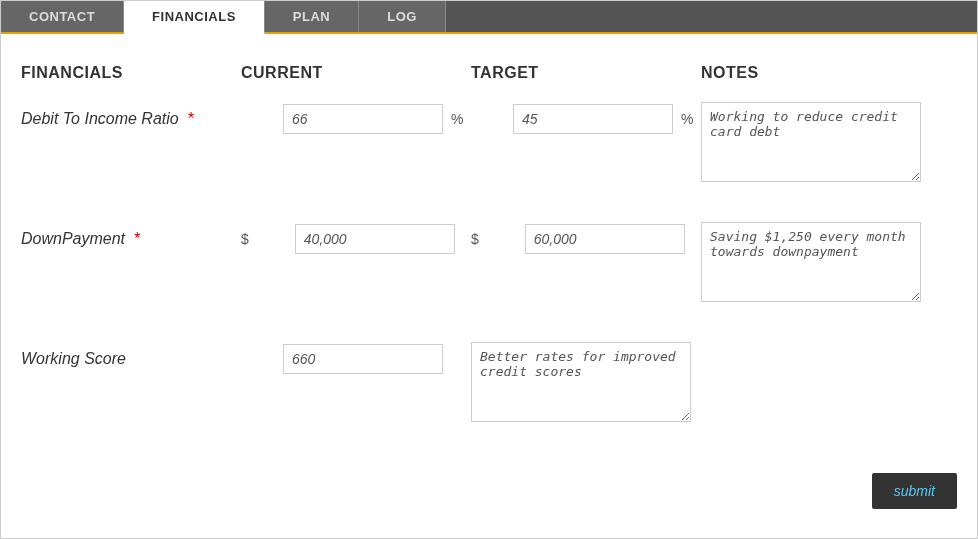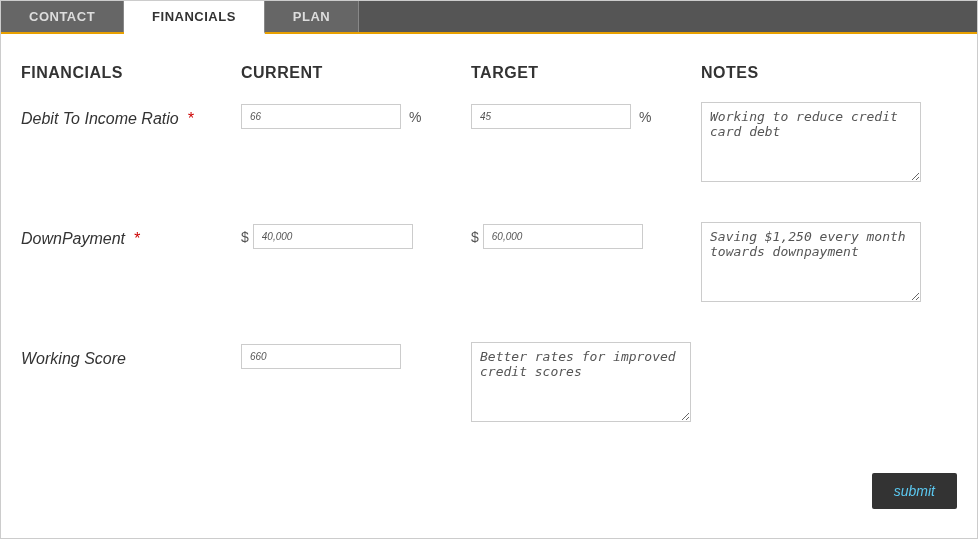--- a/index.html
+++ b/index.html
@@ -95,25 +95,26 @@
     }
     .input-suffix {
       font-size: 14px;
       color: #555;
       margin-left: 4px;
     }
 
     input[type="text"] {
       border: 1px solid #ccc;
       padding: 6px 8px;
-      font-size: 10px;
+      font-size: 14px;
       color: #555;
       width: 160px;
       outline: none;
       font-style: italic;
+      margin-left: 42px;
     }
 
     .notes-textarea {
       border: 1px solid #ccc;
       padding: 6px 8px;
       font-size: 13px;
       color: #555;
       width: 220px;
       height: 80px;
       resize: both;
@@ -139,20 +140,21 @@
   </style>
 </head>
 <body>
 
 <div class="app-container">
 
   <div class="tab-bar">
   <div class="tab">CONTACT</div>
       <div class="tab active">FINANCIALS</div>
       <div class="tab">PLAN</div>
+      <div class="tab">LOG</div>
     </div>
 
   <div class="content">
 
     <div class="col-headers">
       <div class="col-header">FINANCIALS</div>
       <div class="col-header">CURRENT</div>
       <div class="col-header">TARGET</div>
       <div class="col-header">NOTES</div>
     </div>

